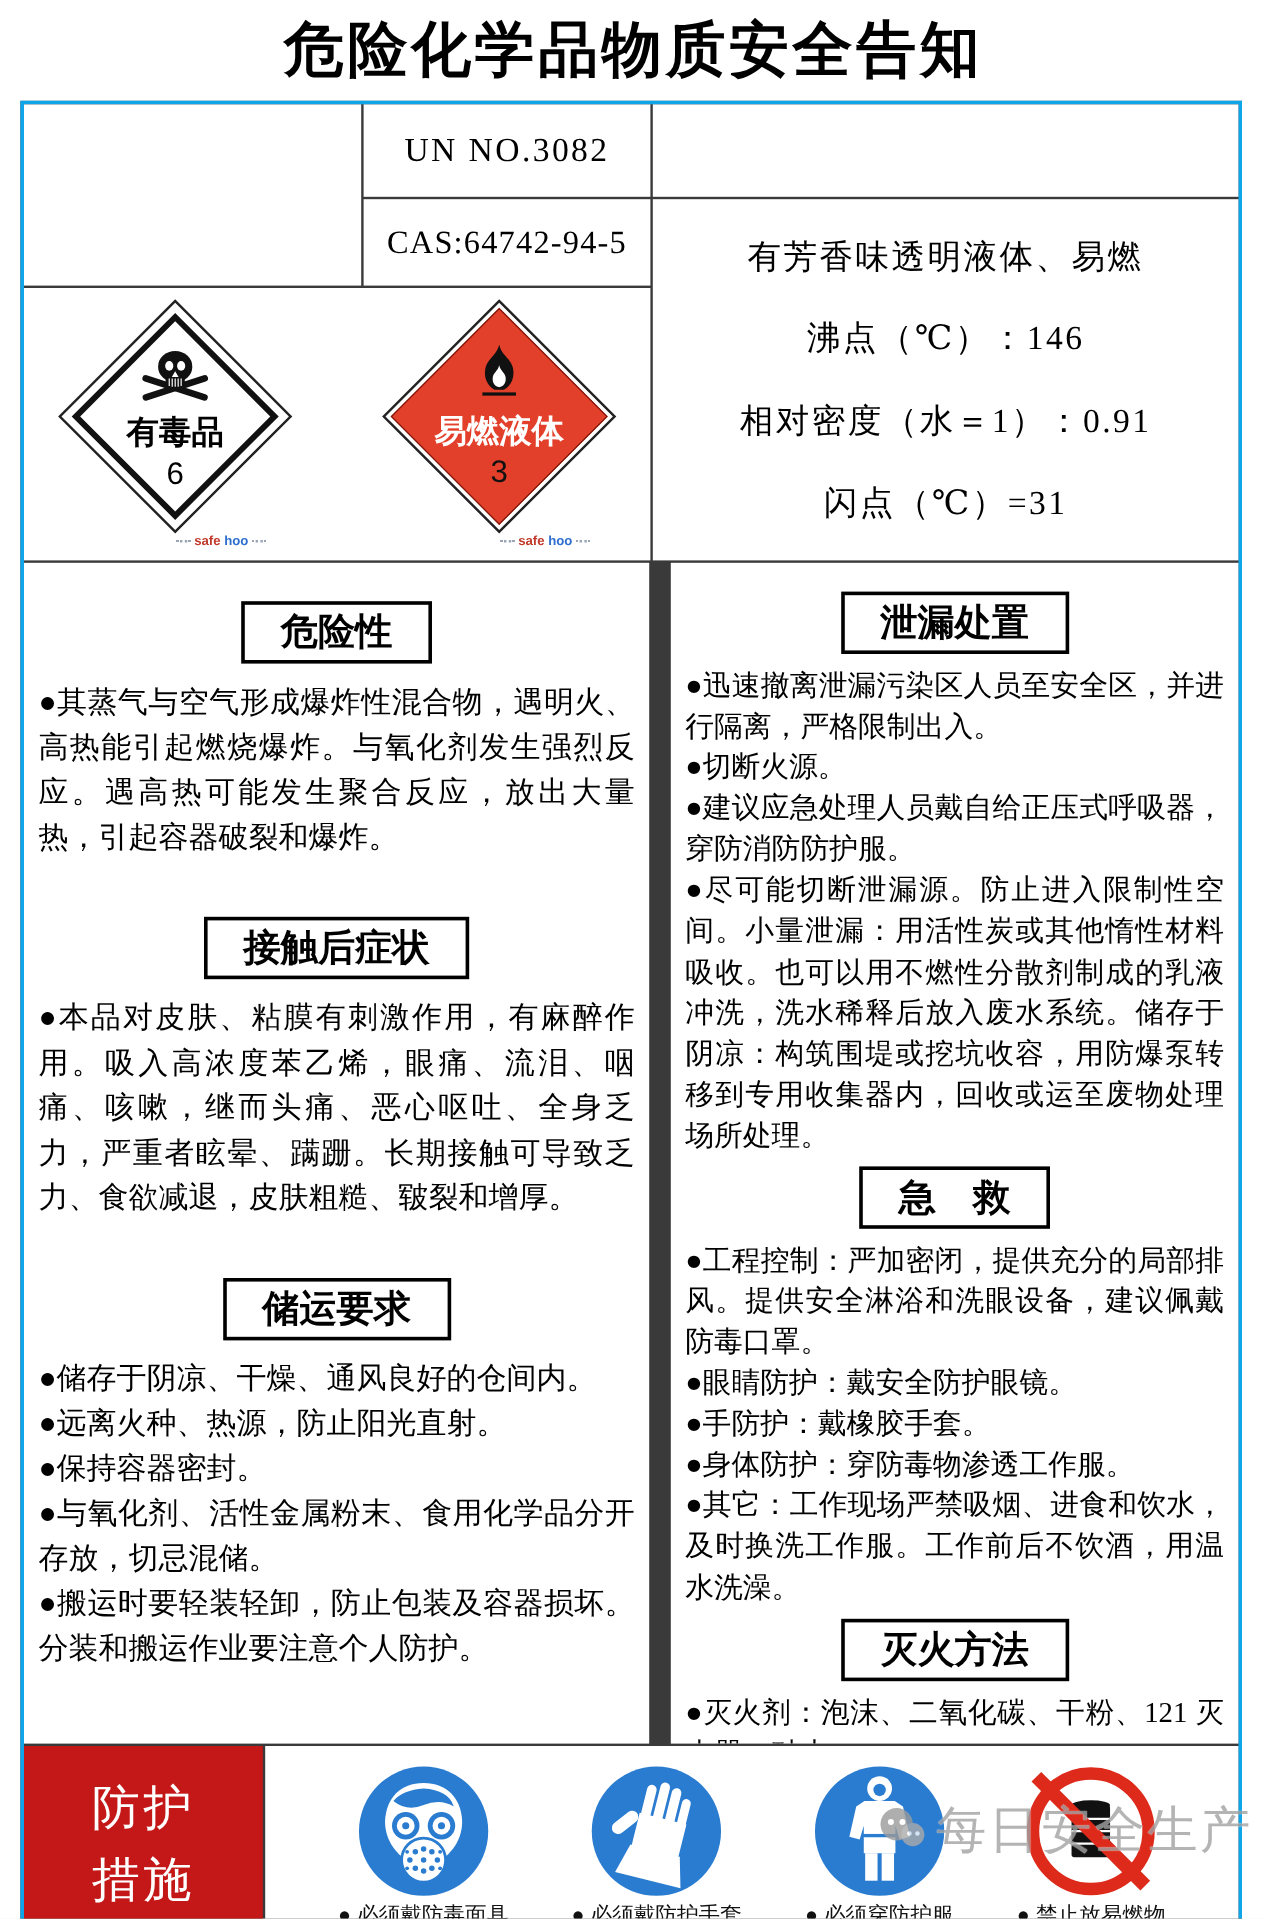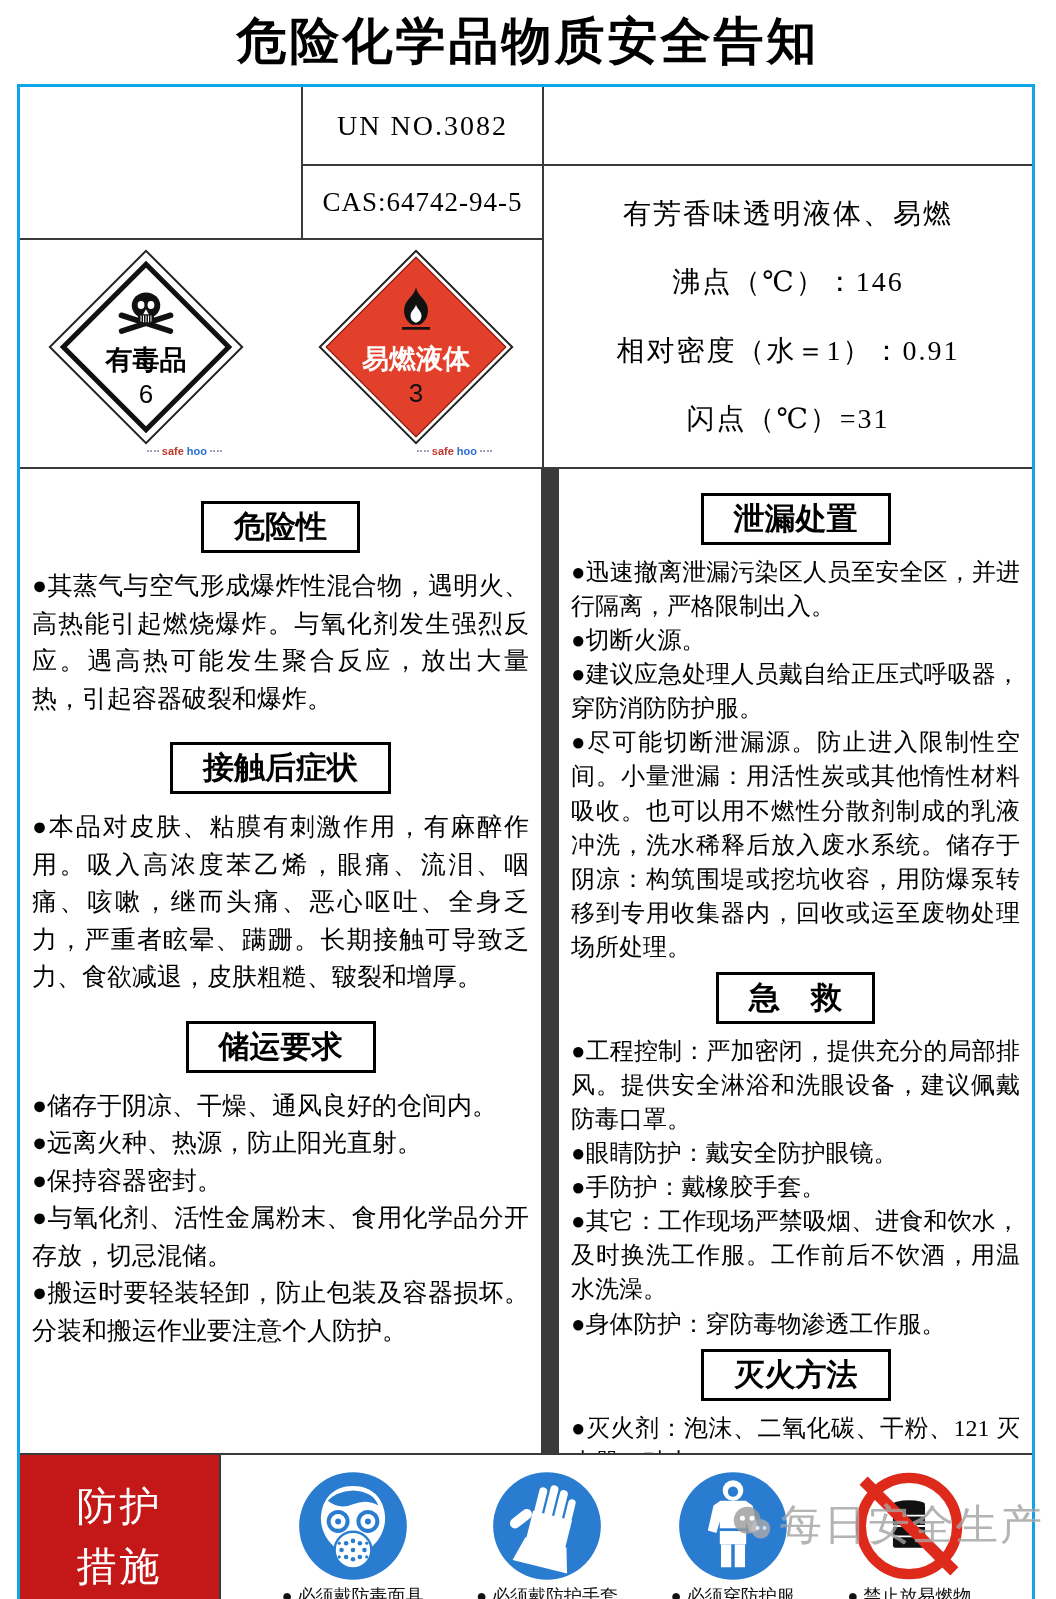--- a/index.html
+++ b/index.html
@@ -42,21 +42,21 @@
   .wm-red { color:#c0392b; font-weight:bold; }
   .wm-blue { color:#2e6fd0; font-weight:bold; }
   
   .main-grid { display:grid; grid-template-columns:521px 1fr; gap:18px; height:984px; }
   .col { background:#fff; padding:0 12px; overflow:hidden; }
   .sec-head { text-align:center; }
   .sec-box {
     display:inline-block; border:3px solid #000; padding:2px 30px;
     font-family:"Liberation Sans","DejaVu Sans",sans-serif; font-weight:bold; font-size:31px;
   }
-  .col-left .sec-head { margin-top:25px; margin-bottom:14px; }
+  .col-left .sec-head { margin-top:47px; margin-bottom:14px; }
   .col-left .sec-head:first-child { margin-top:32px; }
   .col-right .sec-head { margin-top:8px; margin-bottom:10px; }
   .col-right .sec-head:first-child { margin-top:24px; }
   .para { margin:0; font-size:25px; line-height:1.5; text-align:justify; }
   .col-right .para { font-size:24px; line-height:1.42; }
   
   .bottom-grid { display:grid; grid-template-columns:199px 1fr; gap:2px; height:164px; }
   .cell-protect { background:#c31718; color:#fff; display:flex; flex-direction:column; align-items:center; justify-content:center; font-size:40px; line-height:1.5; letter-spacing:3px; }
   .icons-row { background:#fff; display:flex; align-items:center; justify-content:space-evenly; padding:4px 8px 0; }
   .picon { display:flex; flex-direction:column; align-items:center; }
@@ -180,22 +180,22 @@
         <div class="sec-head"><span class="sec-box">泄漏处置</span></div>
         <p class="para">●迅速撤离泄漏污染区人员至安全区，并进行隔离，严格限制出入。</p>
         <p class="para">●切断火源。</p>
         <p class="para">●建议应急处理人员戴自给正压式呼吸器，穿防消防防护服。</p>
         <p class="para">●尽可能切断泄漏源。防止进入限制性空间。小量泄漏：用活性炭或其他惰性材料吸收。也可以用不燃性分散剂制成的乳液冲洗，洗水稀释后放入废水系统。储存于阴凉：构筑围堤或挖坑收容，用防爆泵转移到专用收集器内，回收或运至废物处理场所处理。</p>
 
         <div class="sec-head"><span class="sec-box">急　救</span></div>
         <p class="para">●工程控制：严加密闭，提供充分的局部排风。提供安全淋浴和洗眼设备，建议佩戴防毒口罩。</p>
         <p class="para">●眼睛防护：戴安全防护眼镜。</p>
         <p class="para">●手防护：戴橡胶手套。</p>
+        <p class="para">●身体防护：穿防毒物渗透工作服。</p>
         <p class="para">●其它：工作现场严禁吸烟、进食和饮水，及时换洗工作服。工作前后不饮酒，用温水洗澡。</p>
-        <p class="para">●身体防护：穿防毒物渗透工作服。</p>
 
         <div class="sec-head"><span class="sec-box">灭火方法</span></div>
         <p class="para">●灭火剂：泡沫、二氧化碳、干粉、121 灭火器、砂土。</p>
       </div>
     </div>
 
     <div class="bottom-grid">
       <div class="cell-protect">
         <div>防护</div>
         <div>措施</div>

